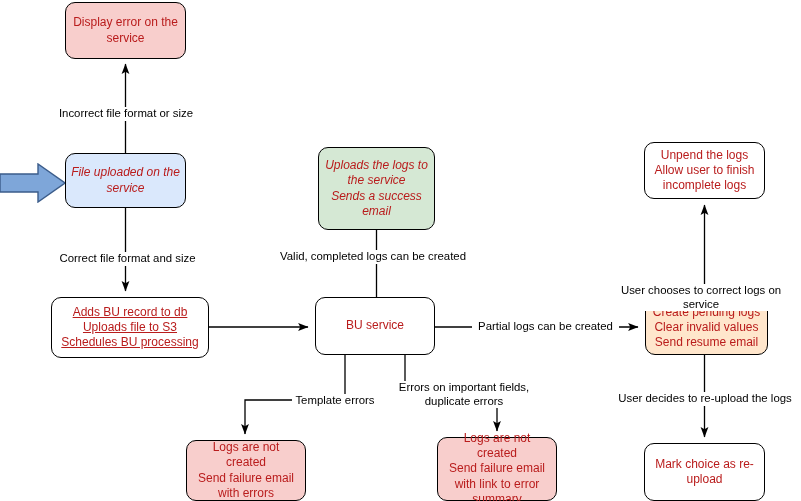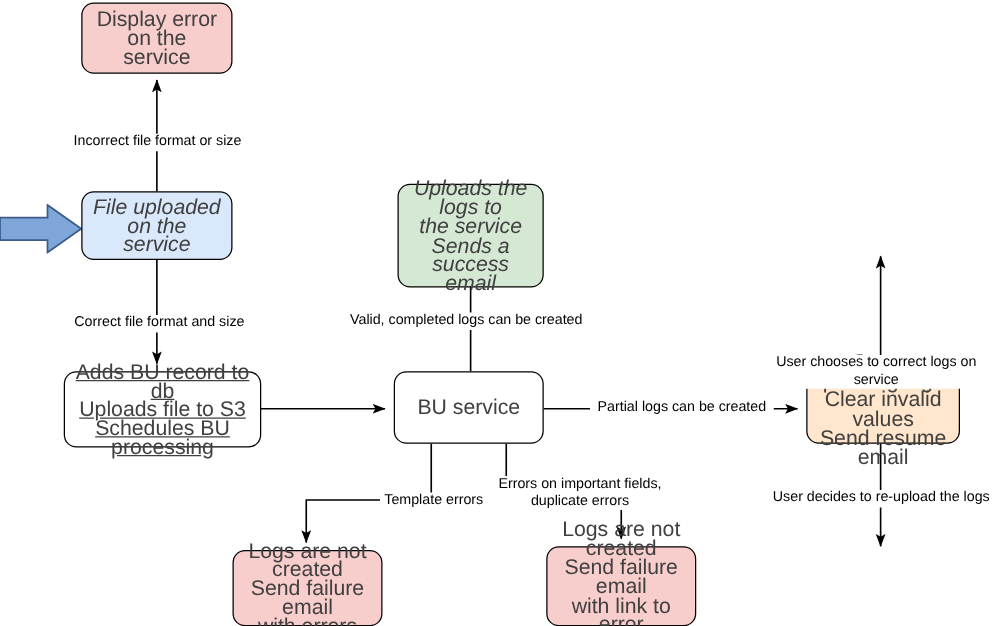--- a/index.html
+++ b/index.html
@@ -22,22 +22,22 @@
   }
   .node{
     position:absolute;
     box-sizing:border-box;
     border:1.3px solid #000000;
     border-radius:10px;
     display:flex;
     align-items:center;
     justify-content:center;
     text-align:center;
-    color:#404040;
-    font-size:17px;
+    color:#b91c1c;
+    font-size:12px;
     line-height:15.2px;
     padding:2px 4px;
     white-space:pre-line;
     background:#ffffff;
   }
   .edge-label{
     position:absolute;
     color:#000000;
     font-size:11.4px;
     line-height:13.6px;
@@ -125,35 +125,40 @@
 
   <div class="node" style="left:186px; top:440px; width:120px; height:61px; background:#f8cecc;">Logs are not created
 Send failure email
 with errors</div>
 
   <div class="node" style="left:437px; top:437px; width:120px; height:64px; background:#f8cecc;">Logs are not created
 Send failure email
 with link to error
 summary</div>
 
+  <div class="node" style="left:644px; top:142px; width:121px; height:57px; background:#ffffff;">Unpend the logs
+Allow user to finish
+incomplete logs</div>
 
   <div class="node" style="left:645px; top:300px; width:123px; height:55px; background:#ffe6cc;">Create pending logs
 Clear invalid values
 Send resume email</div>
 
+  <div class="node" style="left:644px; top:443px; width:121px; height:58px; background:#ffffff;">Mark choice as re-
+upload</div>
 
   <div class="edge-label" style="left:48px; top:107px; width:156px;">Incorrect file format or size</div>
 
   <div class="edge-label" style="left:50px; top:252px; width:155px;">Correct file format and size</div>
 
   <div class="edge-label" style="left:278px; top:250px; width:190px;">Valid, completed logs can be created</div>
 
   <div class="edge-label" style="left:452px; top:320px; width:147px;margin-left:20px;">Partial logs can be created</div>
 
-  <div class="edge-label" style="left:304px; top:394px; width:86px;">Template errors</div>
+  <div class="edge-label" style="left:292px; top:394px; width:86px;">Template errors</div>
 
   <div class="edge-label" style="left:392px; top:381px; width:144px;">Errors on important fields,
 duplicate errors</div>
 
   <div class="edge-label" style="left:601px; top:248px; width:200px;margin-top:36px;">User chooses to correct logs on service</div>
 
   <div class="edge-label" style="left:615px; top:392px; width:180px;">User decides to re-upload the logs</div>
 
 </div>
 

